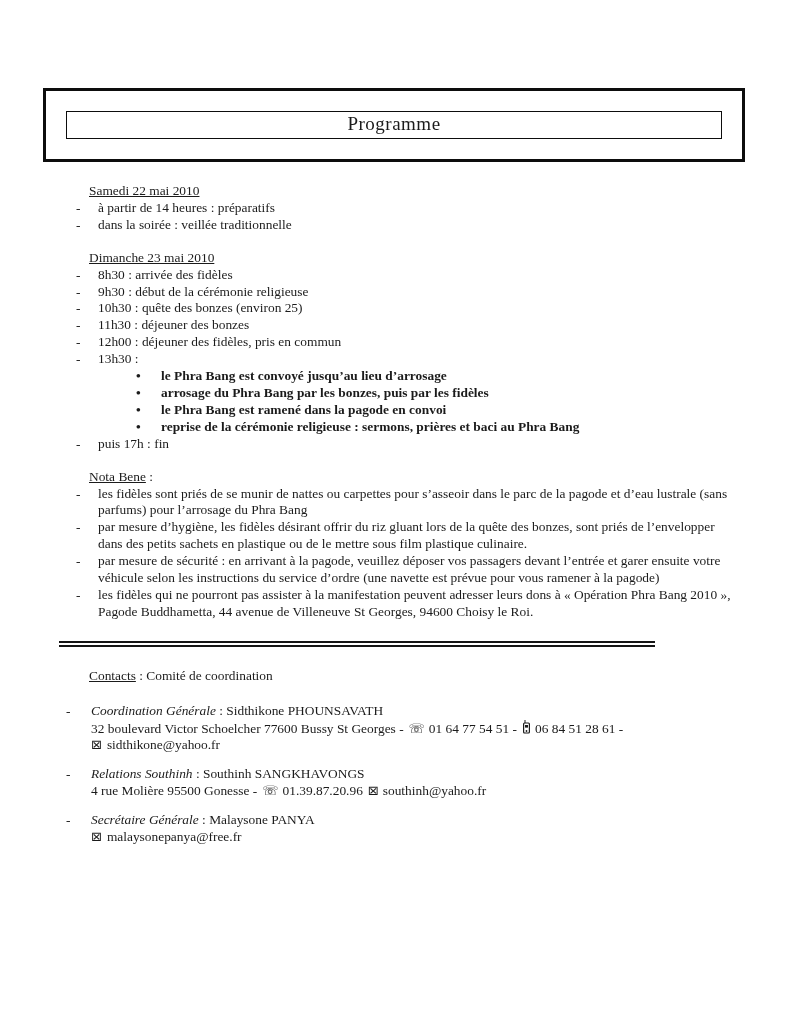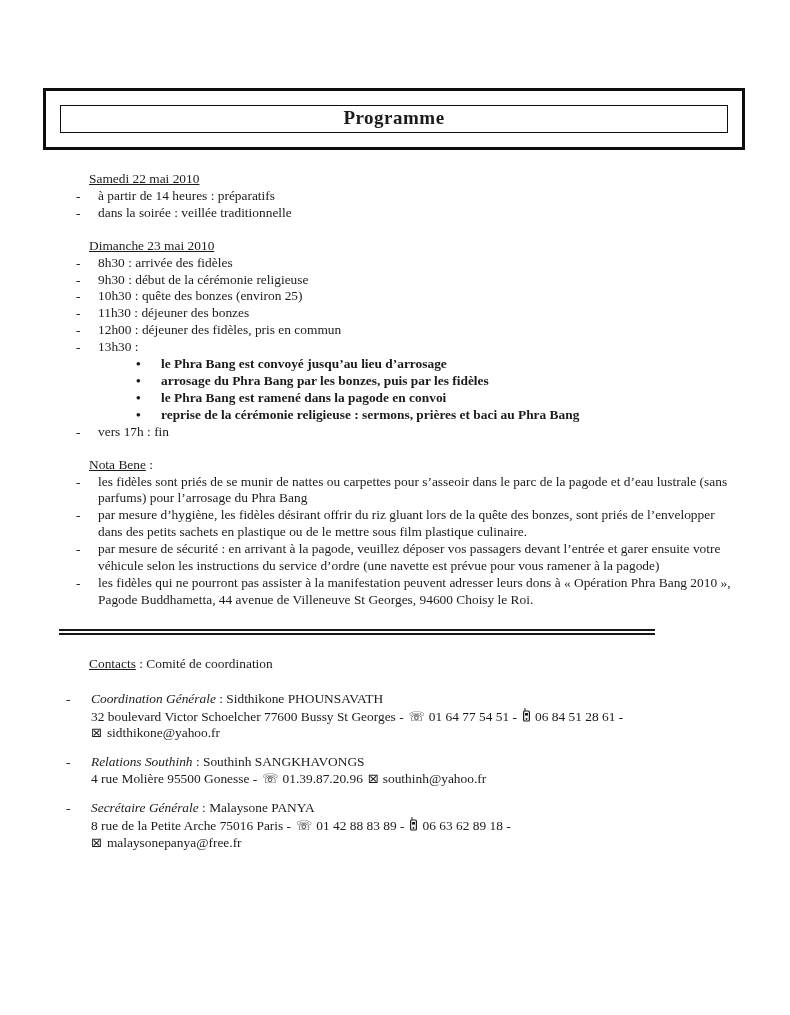--- a/index.html
+++ b/index.html
@@ -11,22 +11,21 @@
     color: #1b1b1b;
     font-family: "Liberation Serif", "DejaVu Serif", serif;
     font-size: 13.4px;
     line-height: 16.9px;
     overflow: hidden;
   }
   
   .title-box {
     margin: 88px 45px 0 43px;
     border: 3px solid #0d0d0d;
-    padding: 14px;
-    font-weight: bold;
+    padding: 20px;
   }
   .title-inner {
     border: 1px solid #0d0d0d;
     text-align: center;
     padding: 1px 0 3px 0;
   }
   .title-text {
     font-size: 19px;
     line-height: 22px;
     letter-spacing: 0.5px;
@@ -94,21 +93,21 @@
         <li>12h00 : déjeuner des fidèles, pris en commun</li>
         <li>13h30 :</li>
       </ul>
     <ul class="bullet-list">
         <li>le Phra Bang est convoyé jusqu’au lieu d’arrosage</li>
         <li>arrosage du Phra Bang par les bonzes, puis par les fidèles</li>
         <li>le Phra Bang est ramené dans la pagode en convoi</li>
         <li>reprise de la cérémonie religieuse : sermons, prières et baci au Phra Bang</li>
       </ul>
     <ul class="dash-list">
-      <li>vers 17h : fin</li>
+      <li>puis 17h : fin</li>
     </ul>
 
     <h2 class="mt-sec"><span class="u">Nota Bene</span><span> :</span></h2>
     <ul class="dash-list">
         <li>les fidèles sont priés de se munir de nattes ou carpettes pour s’asseoir dans le parc de la pagode et d’eau lustrale (sans parfums) pour l’arrosage du Phra Bang</li>
         <li>par mesure d’hygiène, les fidèles désirant offrir du riz gluant lors de la quête des bonzes, sont priés de l’envelopper dans des petits sachets en plastique ou de le mettre sous film plastique culinaire.</li>
         <li>par mesure de sécurité : en arrivant à la pagode, veuillez déposer vos passagers devant l’entrée et garer ensuite votre véhicule selon les instructions du service d’ordre (une navette est prévue pour vous ramener à la pagode)</li>
         <li>les fidèles qui ne pourront pas assister à la manifestation peuvent adresser leurs dons à « Opération Phra Bang 2010 », Pagode Buddhametta, 44 avenue de Villeneuve St Georges, 94600 Choisy le Roi.</li>
       </ul>
   </div>
@@ -131,24 +130,18 @@
         <div><span class="icon icon-lead">⊠</span><span>sidthikone@yahoo.fr</span></div>
       </li>
 
       <li>
         <div><i>Relations Southinh</i><span> : </span><span>Southinh SANGKHAVONGS</span></div>
         <div><span>4 rue Molière 95500 Gonesse -</span><span class="icon">☏</span><span>01.39.87.20.96</span><span class="icon">⊠</span><span>southinh@yahoo.fr</span></div>
       </li>
 
       <li>
         <div><i>Secrétaire Générale</i><span> : </span><span>Malaysone PANYA</span></div>
-        <div><span>8 rue de la Petite Arche 75016 Paris -</span><span class="icon">☏</span><span>01 42 88 83 89 -</span><svg class="mobile-svg" width="9" height="14" viewBox="0 0 9 14">
-              <path d="M3 0 v3" stroke="#1b1b1b" stroke-width="1"></path>
-              <rect x="1.6" y="3" width="5.8" height="10" rx="1" fill="none" stroke="#1b1b1b" stroke-width="1.2"></rect>
-              <rect x="3" y="5" width="3" height="2.6" fill="#1b1b1b"></rect>
-              <circle cx="4.5" cy="11" r="0.9" fill="#1b1b1b"></circle>
-            </svg><span>06 63 62 89 18 -</span></div>
         <div><span class="icon icon-lead">⊠</span><span>malaysonepanya@free.fr</span></div>
       </li>
 
     </ul>
   </div>
 </div>
 
 </body></html>

